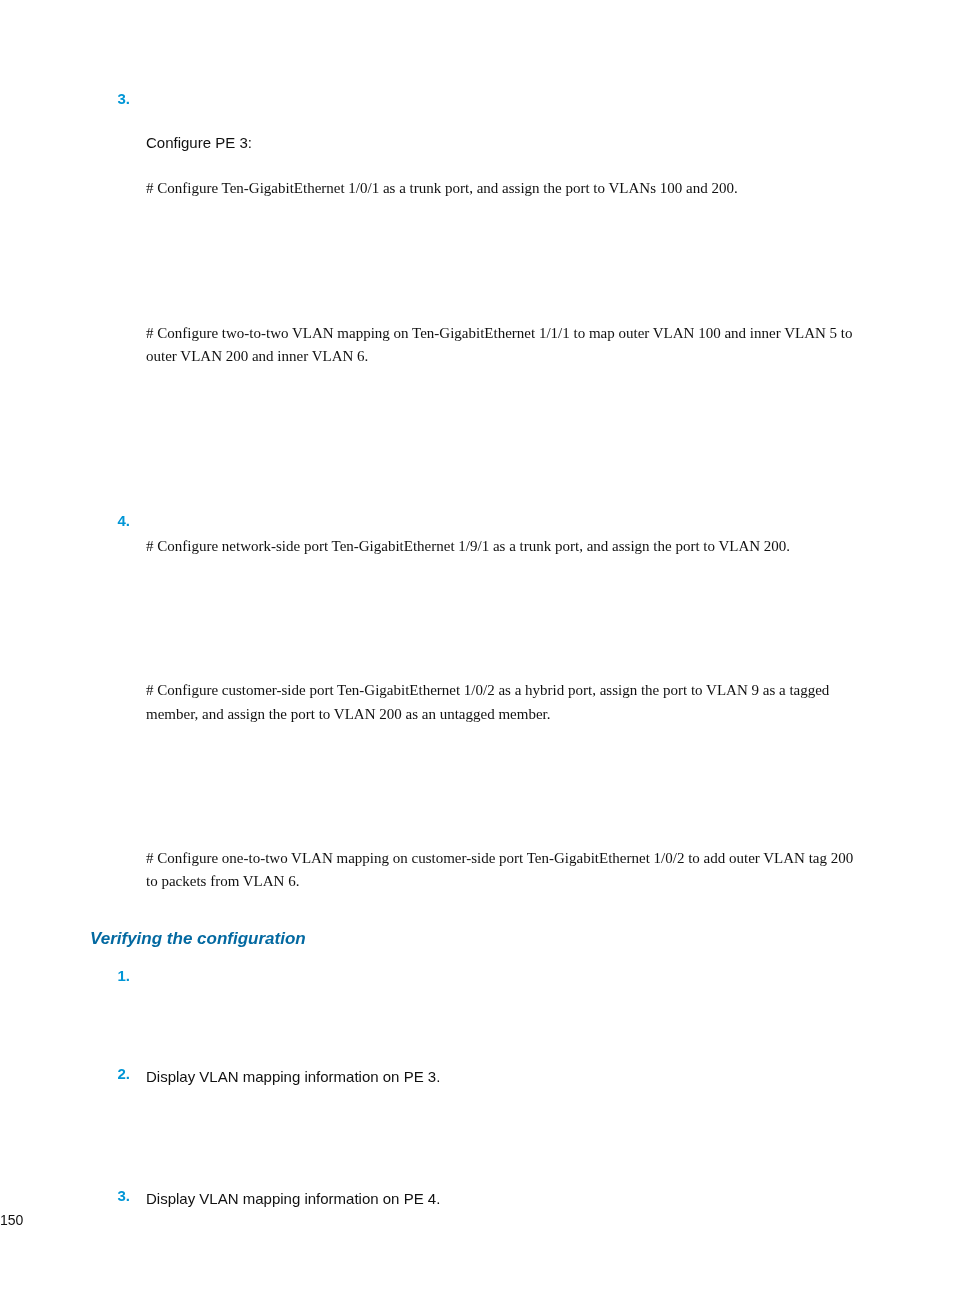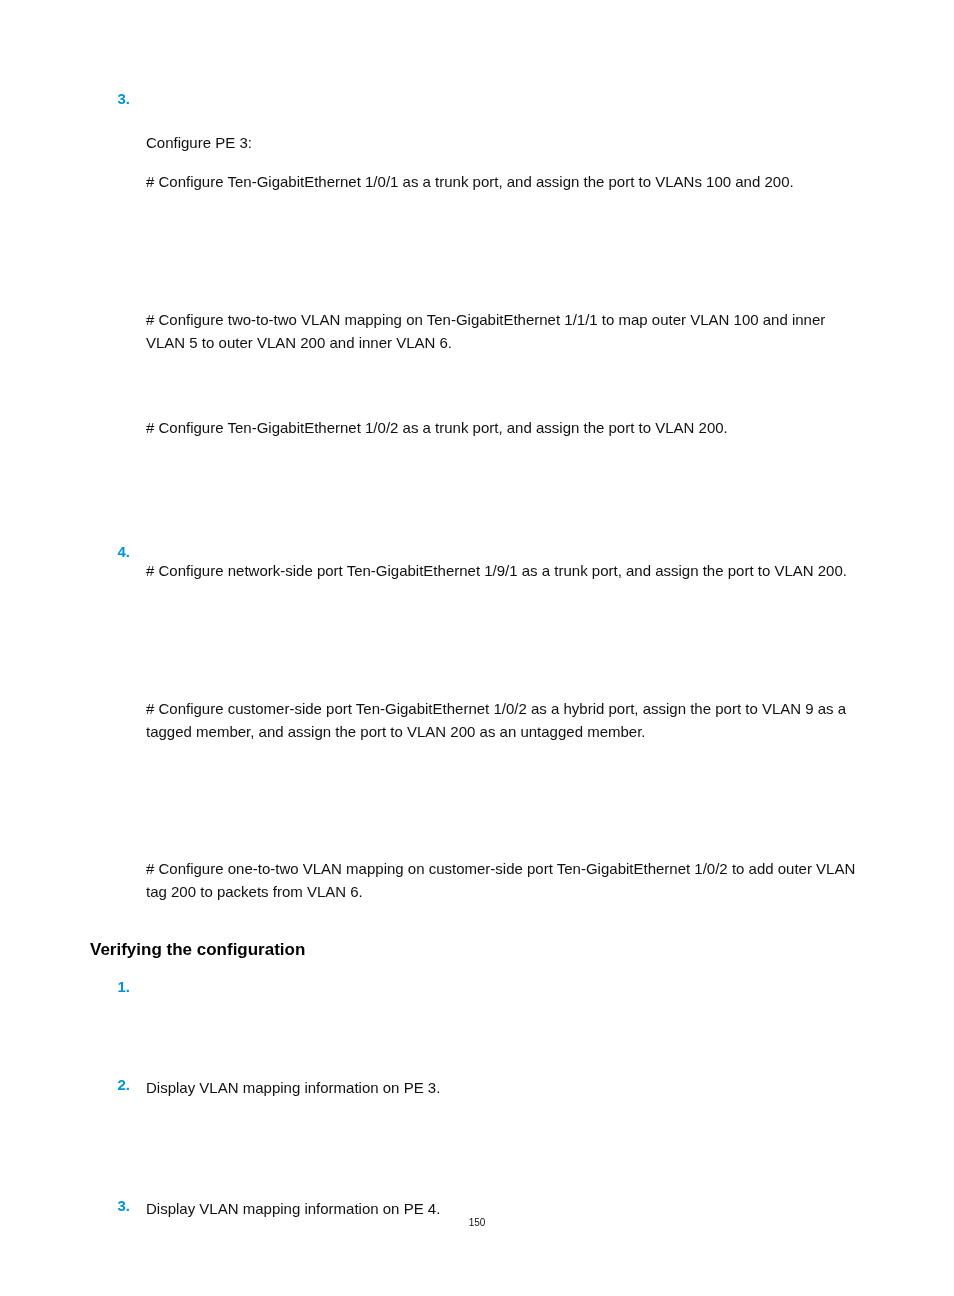--- a/index.html
+++ b/index.html
@@ -33,55 +33,56 @@
   .step-body {
     flex: 1;
     font-size: 15px;
     line-height: 1.55;
   }
   .step-title {
     margin-bottom: 6px;
     margin-top: 41px;
   }
   .para {
-    margin-top: 16px;
+    margin-top: 23px;
     margin-bottom: 6px;
+    font-family: Liberation Serif, serif;
   }
   .gap-md { height: 40px; }
   .gap-lg { height: 92px; }
   .section-heading {
-    color: #000000;
+    color: #0369a1;
     font-size: 17px;
     font-weight: bold;
     margin-top: 30px;
     margin-bottom: 18px;
+    font-style: italic;
   }
   .page-number {
     position: absolute;
     bottom: 68px;
     left: 0;
     right: 0;
-    text-align: center;
-    font-size: 10px;
+    text-align: left;
+    font-size: 14px;
   }
 </style>
 </head>
 <body>
 
 <div class="page">
 
   <div class="step">
     <div class="step-num">3.</div>
     <div class="step-body">
       <div class="step-title">Configure PE 3:</div>
       <div class="para"># Configure Ten-GigabitEthernet 1/0/1 as a trunk port, and assign the port to VLANs 100 and 200.</div>
       <div class="gap-lg"></div>
       <div class="para"># Configure two-to-two VLAN mapping on Ten-GigabitEthernet 1/1/1 to map outer VLAN 100 and inner VLAN 5 to outer VLAN 200 and inner VLAN 6.</div>
       <div class="gap-md"></div>
-      <div class="para"># Configure Ten-GigabitEthernet 1/0/2 as a trunk port, and assign the port to VLAN 200.</div>
       <div class="gap-lg"></div>
     </div>
   </div>
 
   <div class="step">
     <div class="step-num">4.</div>
     <div class="step-body">
       <div class="para"># Configure network-side port Ten-GigabitEthernet 1/9/1 as a trunk port, and assign the port to VLAN 200.</div>
       <div class="gap-lg"></div>
       <div class="para"># Configure customer-side port Ten-GigabitEthernet 1/0/2 as a hybrid port, assign the port to VLAN 9 as a tagged member, and assign the port to VLAN 200 as an untagged member.</div>

